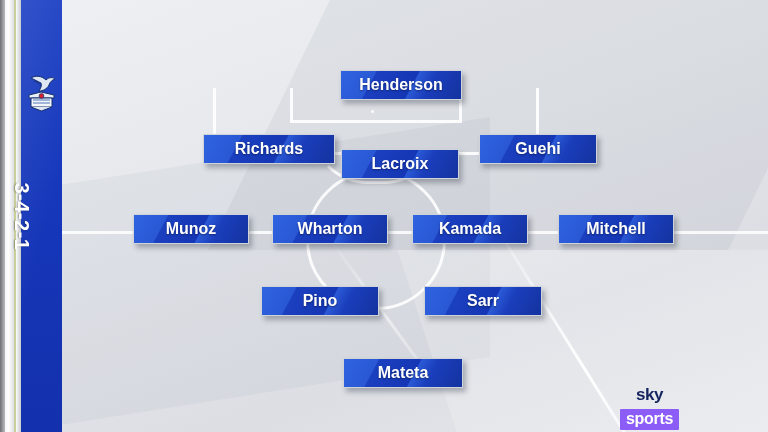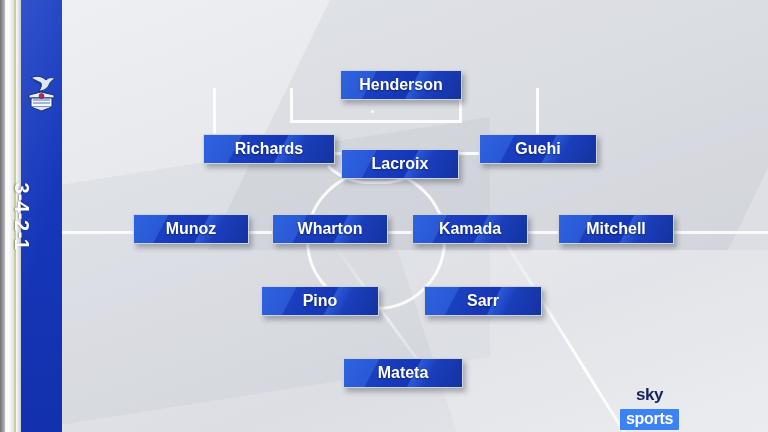--- a/index.html
+++ b/index.html
@@ -105,21 +105,21 @@
     color:#ffffff;font-size:16px;font-weight:bold;
     text-shadow:0 1px 2px rgba(0,0,0,.40);
     white-space:nowrap;
     box-sizing:border-box;
   }
 
   
   .sky{position:absolute;left:620px;top:385px;
     display:flex;align-items:center;gap:4px;flex-direction:column;}
   .sky-word{font-size:17px;font-weight:bold;color:#13235e;letter-spacing:-.4px;}
-  .sky-box{background:#3b82f6;padding:1px 6px 2px 6px;border-radius:1px;}
+  .sky-box{background:#8b5cf6;padding:1px 6px 2px 6px;border-radius:1px;}
   .sky-box span{font-size:16px;font-weight:bold;color:#fff;letter-spacing:-.3px;}
 </style>
 </head>
 <body>
 
 <div id="stage">
 
   <div class="pitch-bg"></div>
   <div class="panel-shade shade-a"></div>
   <div class="panel-shade shade-b"></div>

